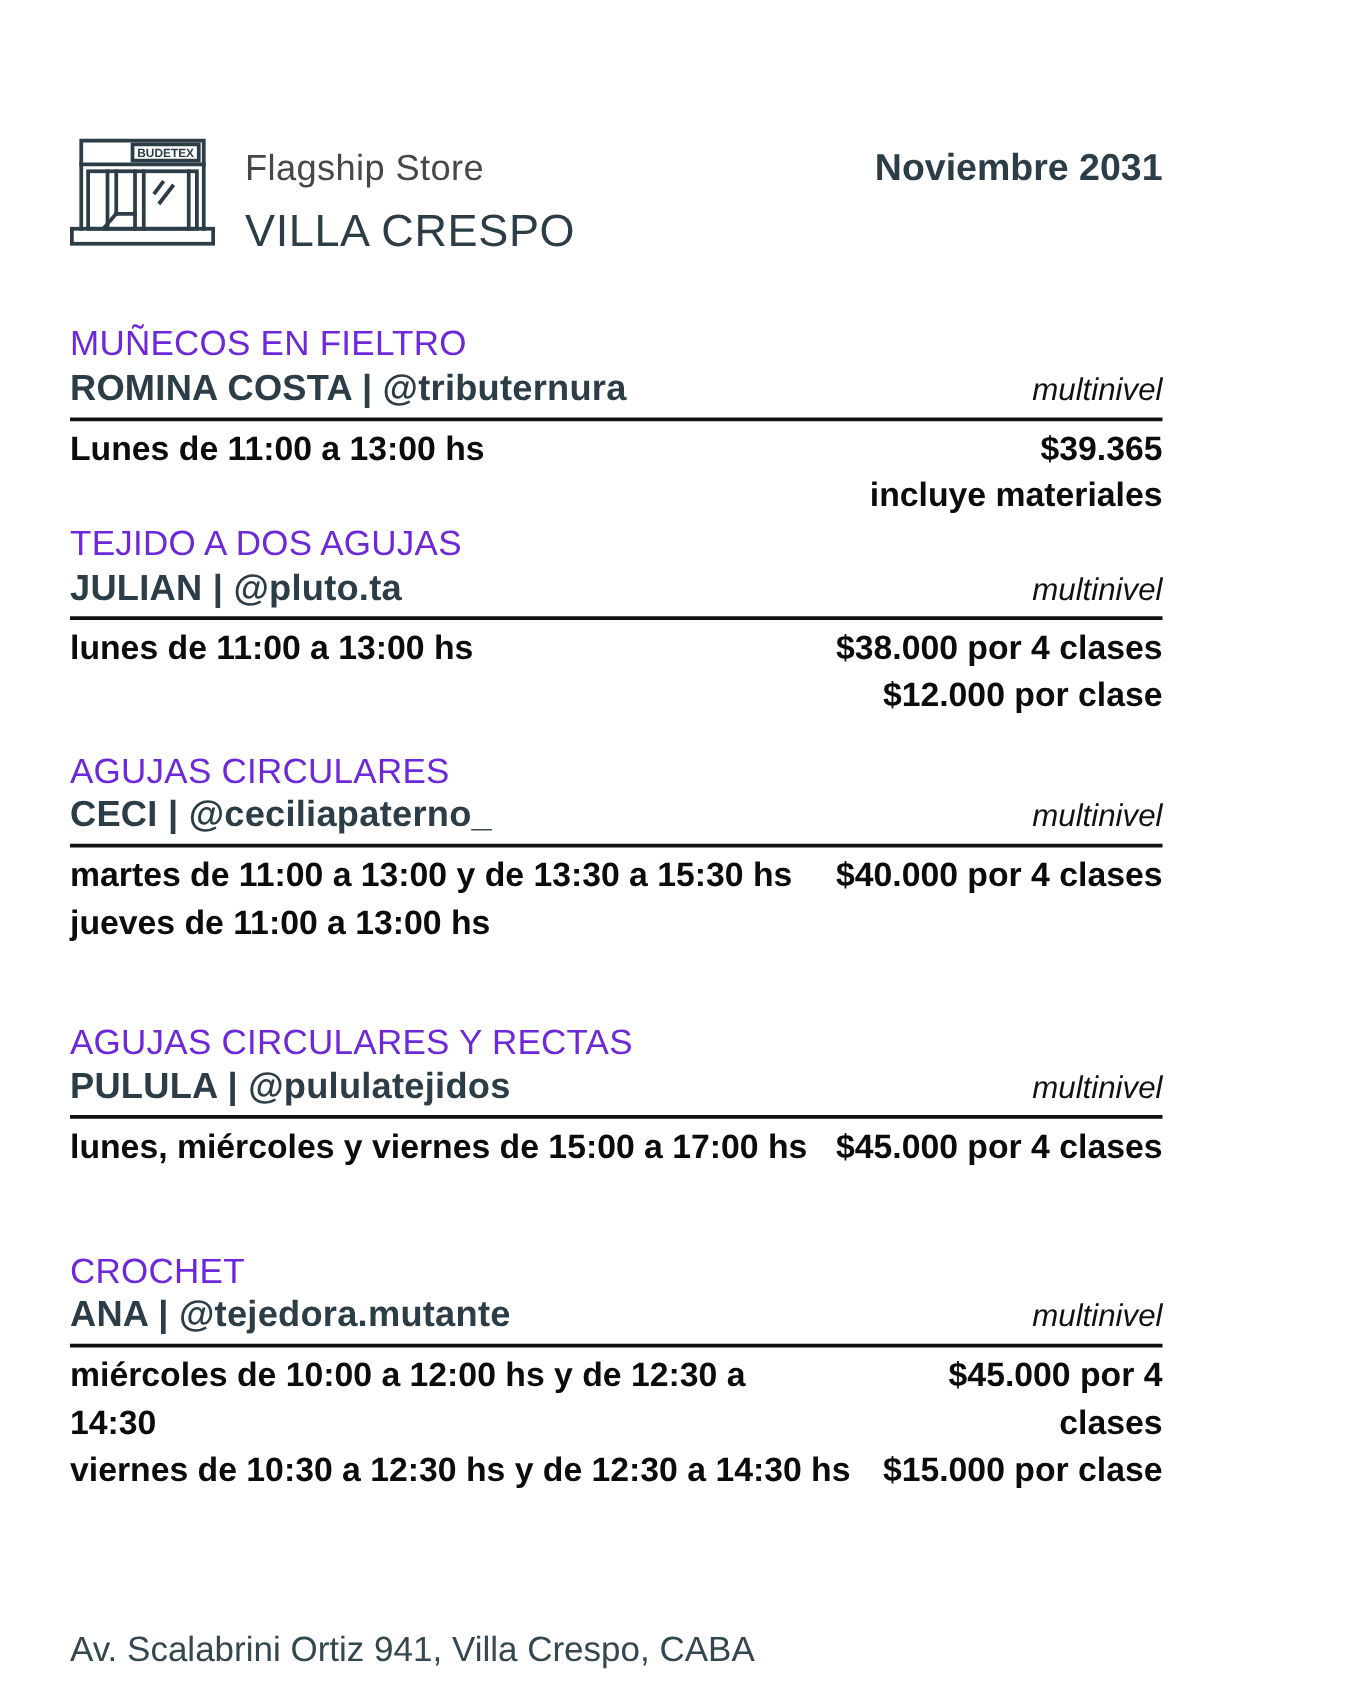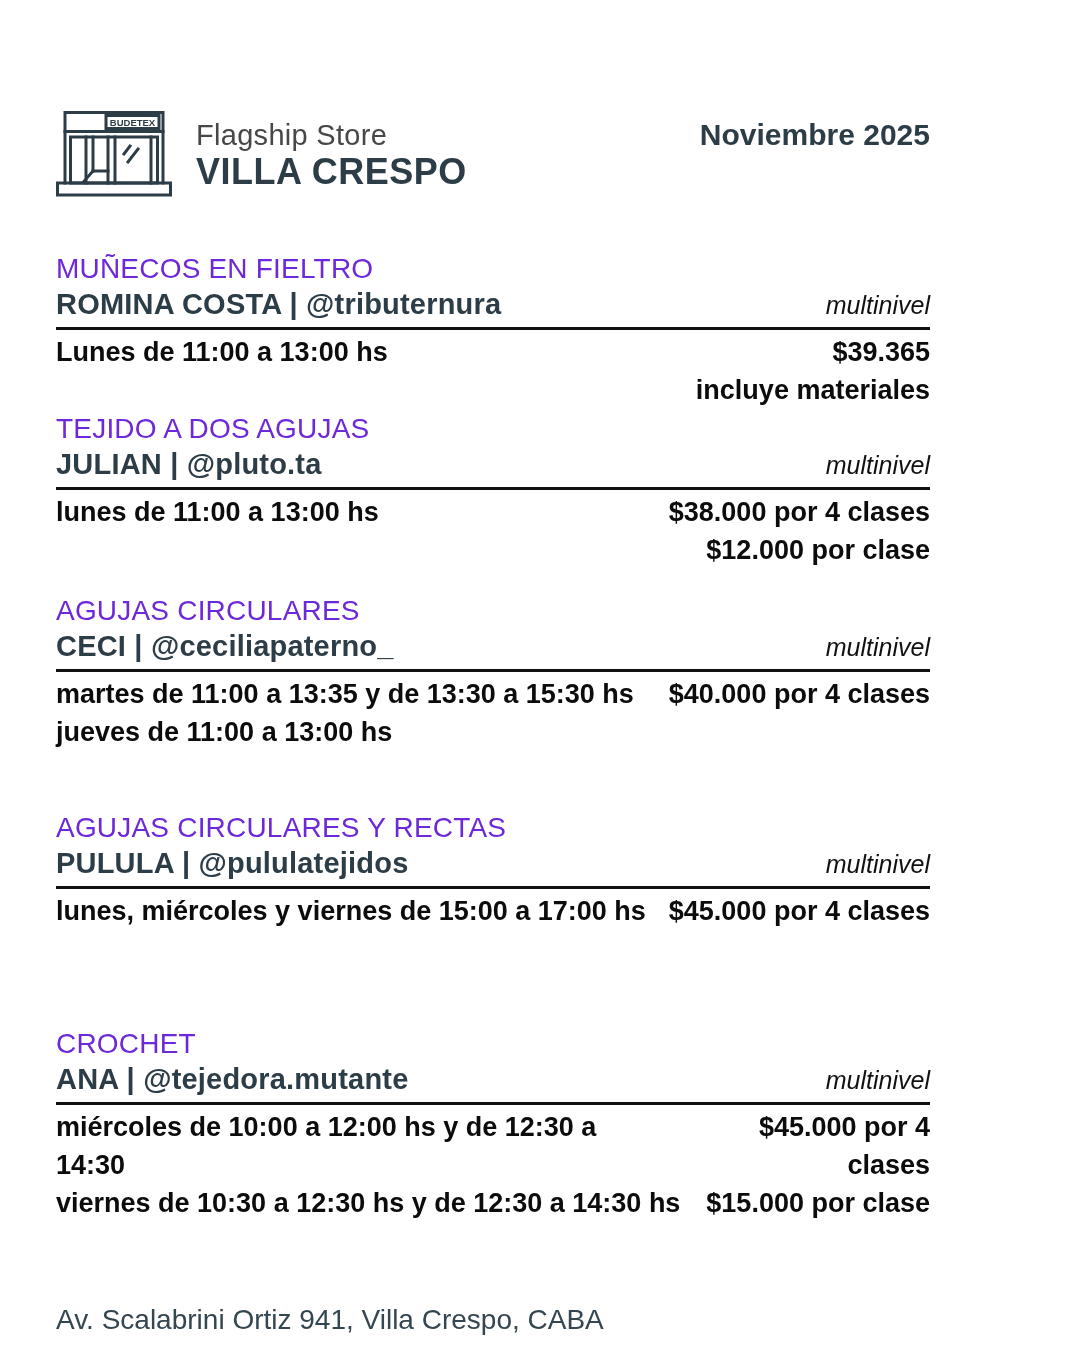--- a/index.html
+++ b/index.html
@@ -7,31 +7,31 @@
   .page {
     position:relative; width:988px; height:1350px; background:#ffffff;
     overflow:hidden; padding:0 58px 0 56px;
   }
   
   .header { display:flex; justify-content:space-between; align-items:flex-start; padding-top:100px; }
   .logo { display:flex; align-items:flex-start; }
   .logo svg { width:116px; height:88px; margin-top:10px; flex:none; }
   .logo-text { margin-left:24px; padding-top:20px; }
   .logo-line1 { font-size:29px; color:#474747; letter-spacing:0.3px; line-height:1.05; }
-  .logo-line2 { font-size:36px; font-weight:bold; color:#2C3D47; letter-spacing:0.5px; margin-top:3px; line-height:1.05; }
+  .logo-line2 { font-size:36px; font-weight:normal; color:#2C3D47; letter-spacing:0.5px; margin-top:16px; line-height:1.05; }
   .header-title { text-align:right; padding-top:16px; }
   .ht-main { font-size:42px; color:#2C3D47; line-height:1.05; }
   .ht-main .accent { color:#EFC74E; font-weight:bold; }
   .ht-sub { font-size:30px; font-weight:bold; color:#2C3D47; line-height:1.1; margin-top:2px; }
   
   #sections .ws:nth-of-type(1) { margin-top:56px; }
   #sections .ws:nth-of-type(2) { margin-top:4px; }
   #sections .ws:nth-of-type(3) { margin-top:26px; }
   #sections .ws:nth-of-type(4) { margin-top:61px; }
-  #sections .ws:nth-of-type(5) { margin-top:98px; }
+  #sections .ws:nth-of-type(5) { margin-top:65px; }
   .ws-title { font-size:28px; font-weight:normal; color:#6d28d9; line-height:1.05; letter-spacing:0.2px; }
   .ws-sub { display:flex; justify-content:space-between; align-items:baseline; margin-top:6px; }
   .ws-instructor { font-size:29px; font-weight:bold; color:#2C3D47; line-height:1.1; letter-spacing:0.2px; }
   .ws-level { font-size:25px; font-style:italic; color:#111111; line-height:1.1; }
   .ws-line { border-top:3px solid #111111; margin-top:6px; }
   .ws-rows { margin-top:4px;font-weight:bold; }
   .ws-row { display:flex; justify-content:space-between; font-size:27px; color:#0c0c0c; line-height:1.4; }
   .ws-left { text-align:left; }
   .ws-right { text-align:right; }
   
@@ -69,21 +69,21 @@
         <line x1="72" y1="52" x2="82" y2="39"></line>
 
         <rect x="1.5" y="73" width="113" height="12"></rect>
       </svg>
       <div class="logo-text">
         <div class="logo-line1">Flagship Store</div>
         <div class="logo-line2">VILLA CRESPO</div>
       </div>
     </div>
     <div class="header-title">
-      <div class="ht-sub">Noviembre 2025</div>
+      <div class="ht-sub">Noviembre 2031</div>
     </div>
   </div>
 
   <div id="sections">
   <section class="ws">
     <h2 class="ws-title">MUÑECOS EN FIELTRO</h2>
     <div class="ws-sub">
       <div class="ws-instructor">ROMINA COSTA | @tributernura</div>
       <div class="ws-level">multinivel</div>
     </div>
@@ -123,21 +123,21 @@
 
   <section class="ws">
     <h2 class="ws-title">AGUJAS CIRCULARES</h2>
     <div class="ws-sub">
       <div class="ws-instructor">CECI | @ceciliapaterno_</div>
       <div class="ws-level">multinivel</div>
     </div>
     <div class="ws-line"></div>
     <div class="ws-rows">
   <div class="ws-row">
-    <div class="ws-left">martes de 11:00 a 13:35 y de 13:30 a 15:30 hs</div>
+    <div class="ws-left">martes de 11:00 a 13:00 y de 13:30 a 15:30 hs</div>
     <div class="ws-right">$40.000 por 4 clases</div>
   </div>
 
   <div class="ws-row">
     <div class="ws-left">jueves de 11:00 a 13:00 hs</div>
     <div class="ws-right"></div>
   </div>
 </div>
   </section>
 

